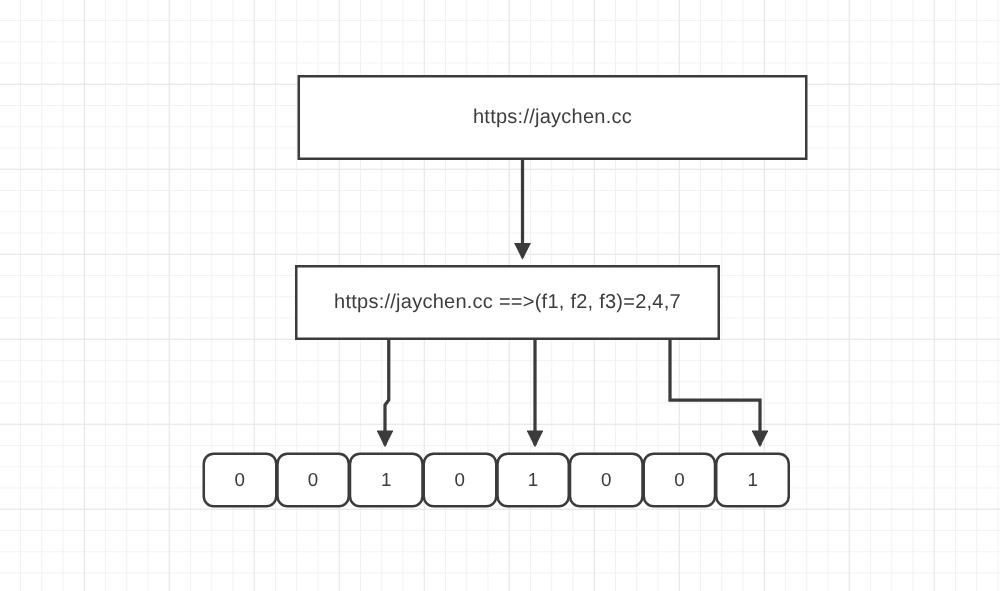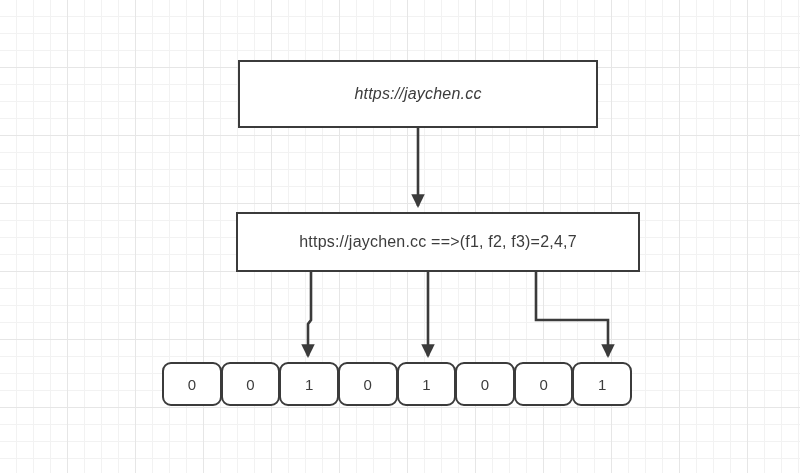--- a/index.html
+++ b/index.html
@@ -52,29 +52,28 @@
     justify-content: center;
     color: #3c3c3c;
     font-size: 16px;
     letter-spacing: 0.2px;
     white-space: nowrap;
   }
 
   #box-url {
     left: 238px;
     top: 60px;
-    width: 360px;
+    width: 408px;
     height: 68px;
-    font-style: italic;
   }
 
   #box-hash {
     left: 236px;
     top: 212px;
-    width: 404px;
+    width: 340px;
     height: 60px;
   }
 
   #bit-array {
     position: absolute;
     left: 162px;
     top: 362px;
     width: 470px;
     height: 44px;
     display: flex;

